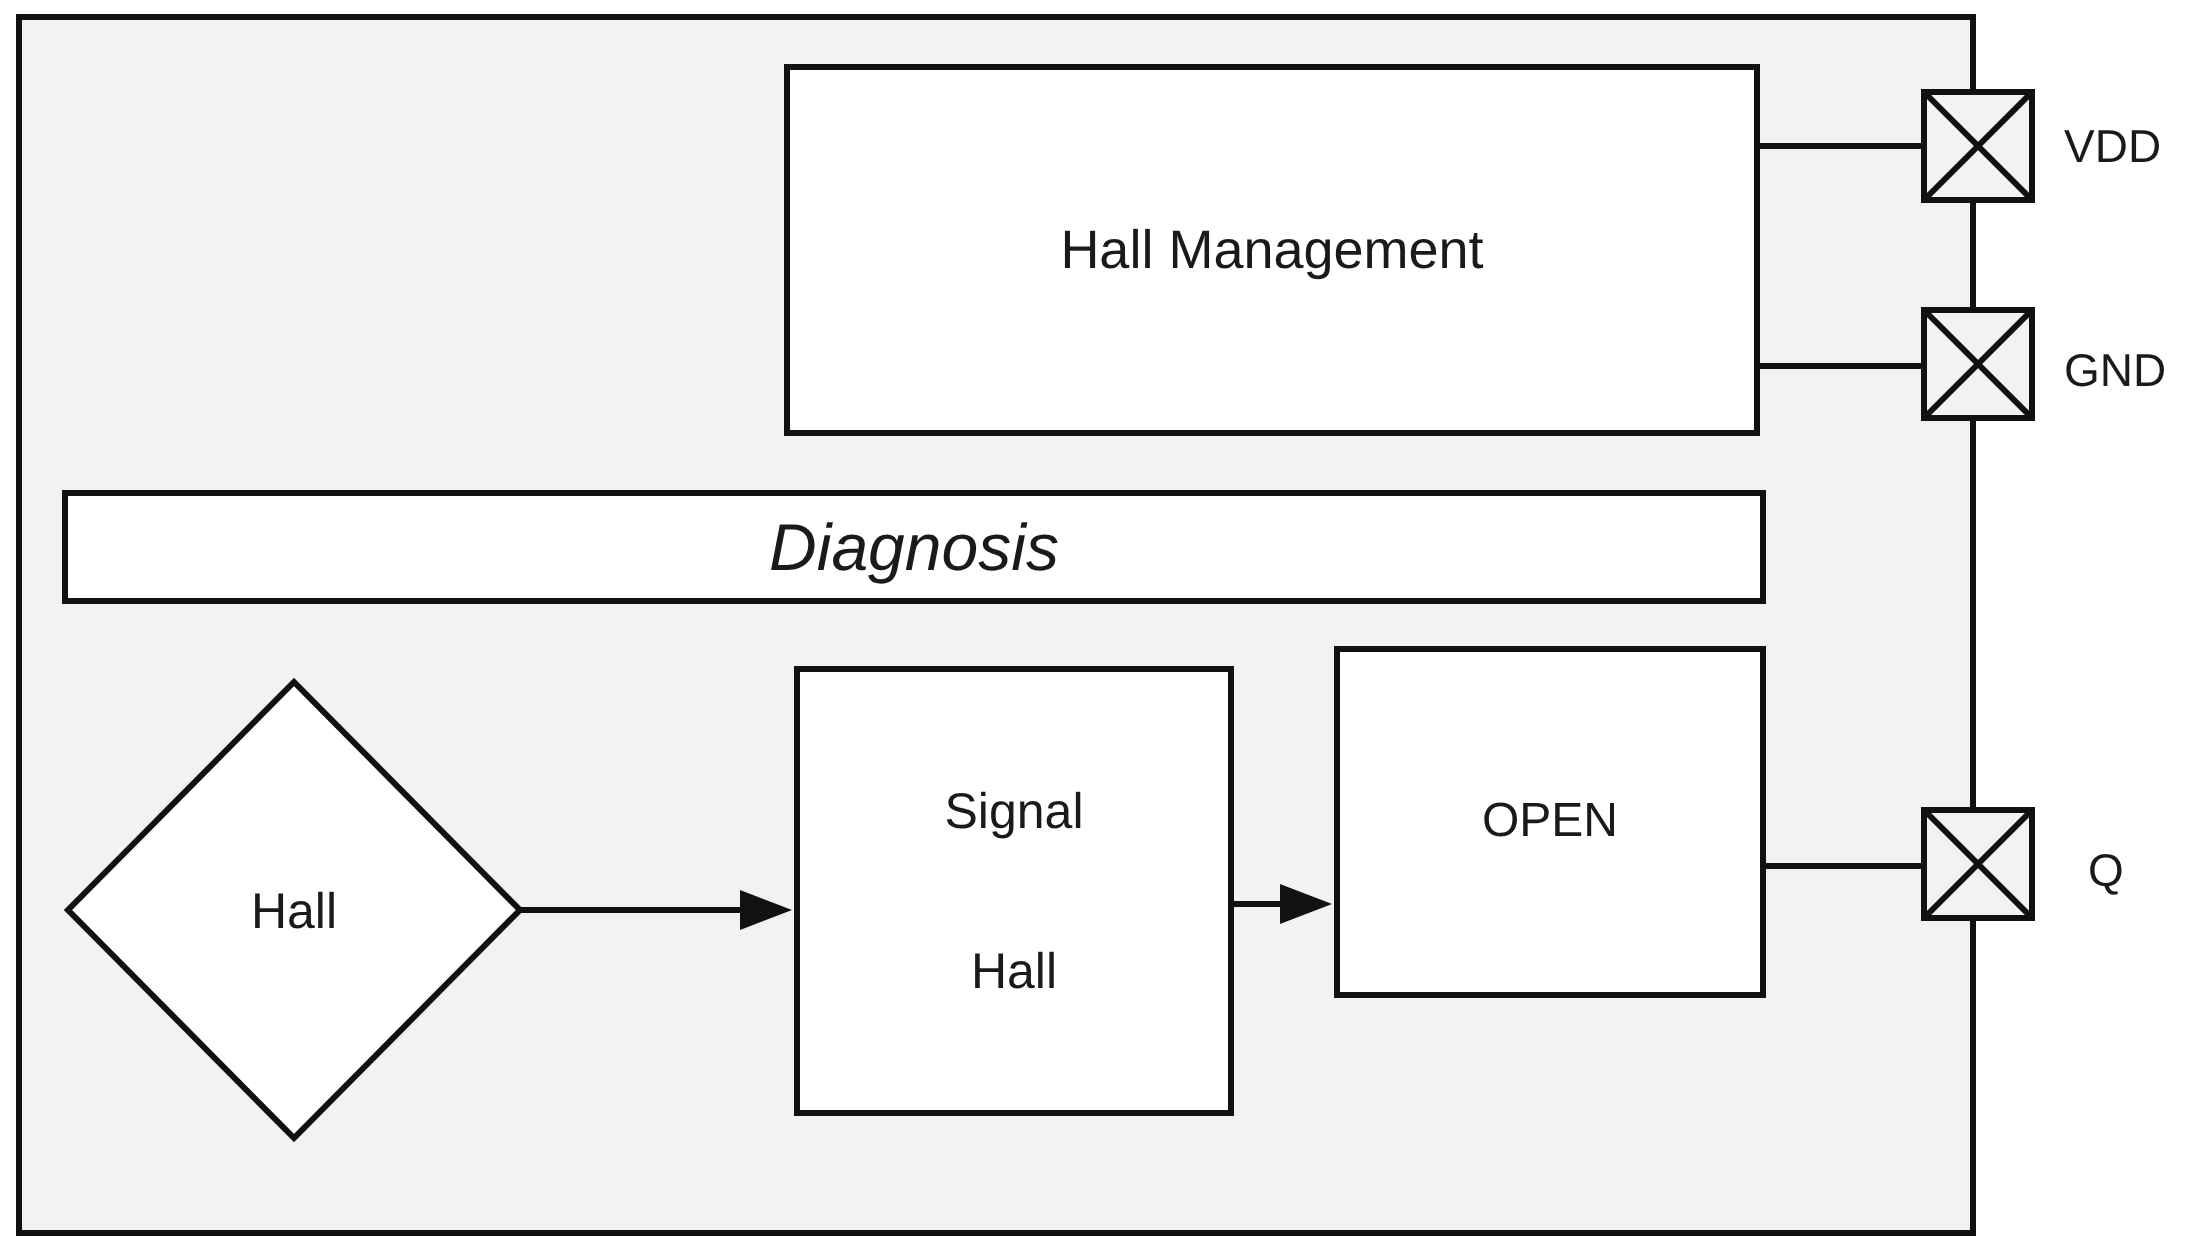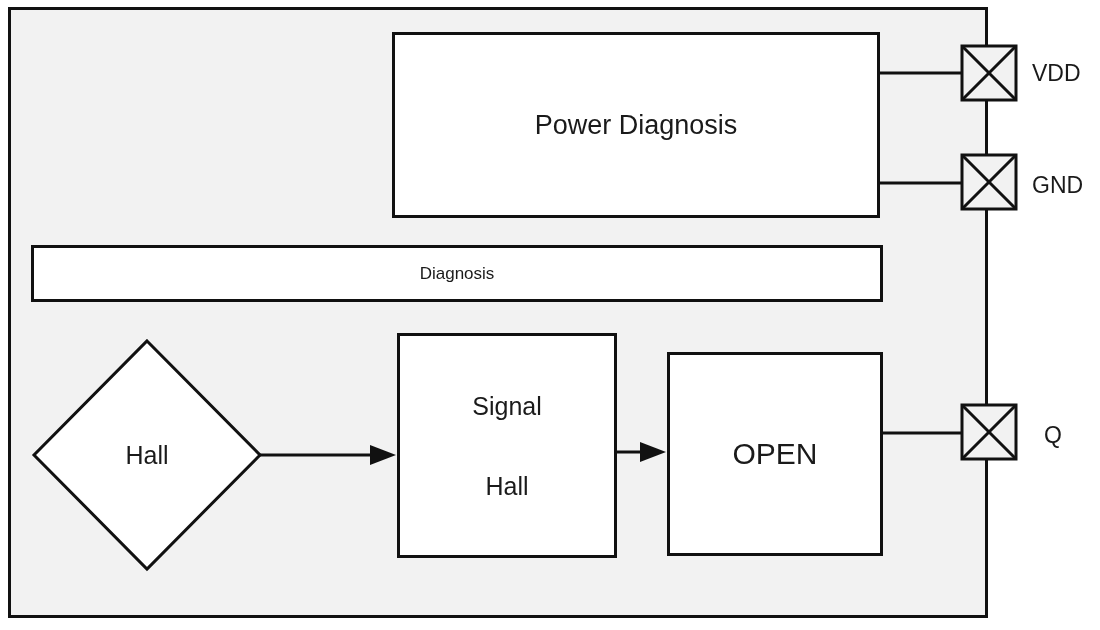--- a/index.html
+++ b/index.html
@@ -41,31 +41,32 @@
     color: #1a1a1a;
     z-index: 3;
   }
   .block .line { display: block; }
   #block-power-management {
     left: 392px; top: 32px; width: 488px; height: 186px;
     font-size: 27px;
   }
   #block-diagnosis {
     left: 31px; top: 245px; width: 852px; height: 57px;
-    font-size: 17px;
+    font-size: 33px;
+    font-style: italic;
   }
   #block-signal-path {
     left: 397px; top: 333px; width: 220px; height: 225px;
     font-size: 25px;
     line-height: 40px;
     gap: 40px;
   }
   #block-open-drain {
-    left: 667px; top: 352px; width: 216px; height: 204px;
-    font-size: 30px;
+    left: 667px; top: 323px; width: 216px; height: 176px;
+    font-size: 24px;
     line-height: 40px;
   }
   
   #wires {
     position: absolute;
     left: 0; top: 0;
     width: 1100px;
     height: 630px;
     z-index: 2;
   }
@@ -122,21 +123,21 @@
 
     <g>
       <rect x="962" y="405" width="54" height="54" fill="#f2f2f2" stroke="#111111" stroke-width="3"></rect>
       <line x1="962" y1="405" x2="1016" y2="459" stroke="#111111" stroke-width="3"></line>
       <line x1="1016" y1="405" x2="962" y2="459" stroke="#111111" stroke-width="3"></line>
     </g>
     <text class="pin-label" x="1044" y="443">Q</text>
   </svg>
 
   <div class="block" id="block-power-management">
-    <span class="line">Power Diagnosis</span>
+    <span class="line">Hall Management</span>
   </div>
 
   <div class="block" id="block-diagnosis">
     <span class="line">Diagnosis</span>
   </div>
 
   <div class="block" id="block-signal-path">
     <span class="line">Signal</span>
     <span class="line">Hall</span>
   </div>

